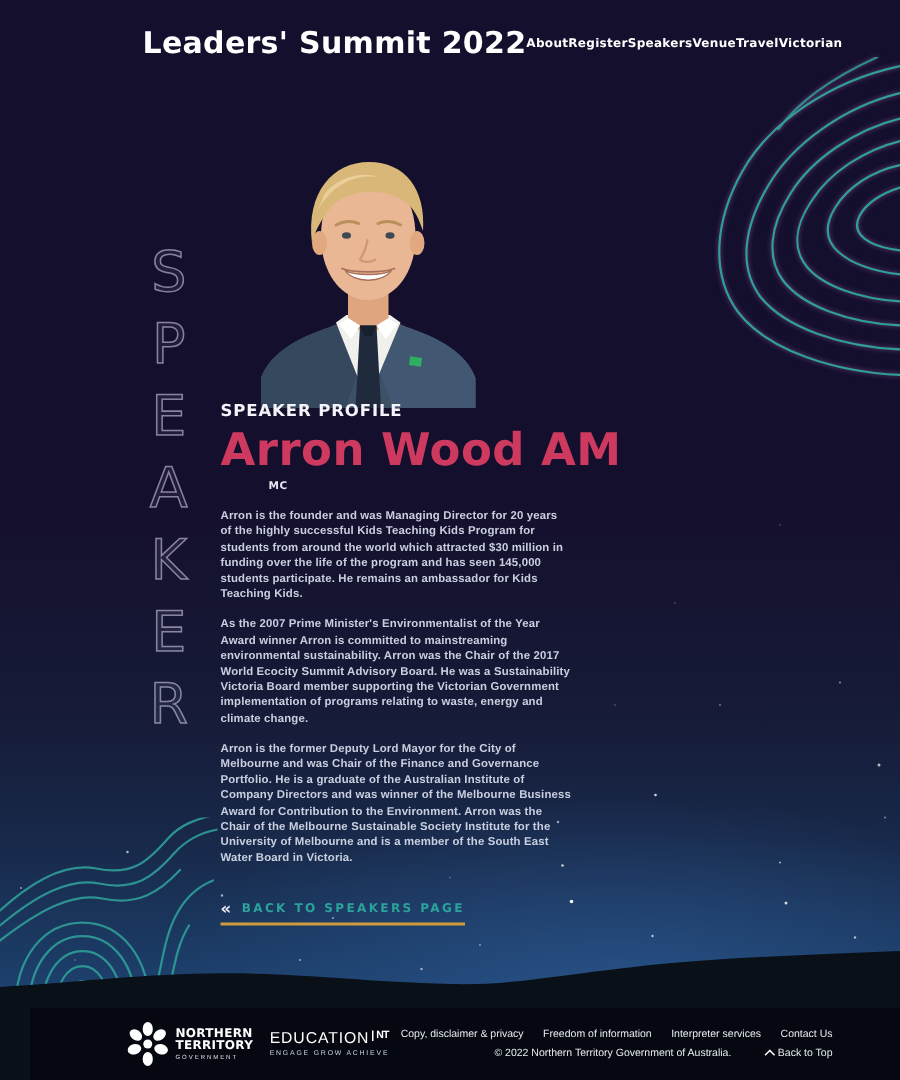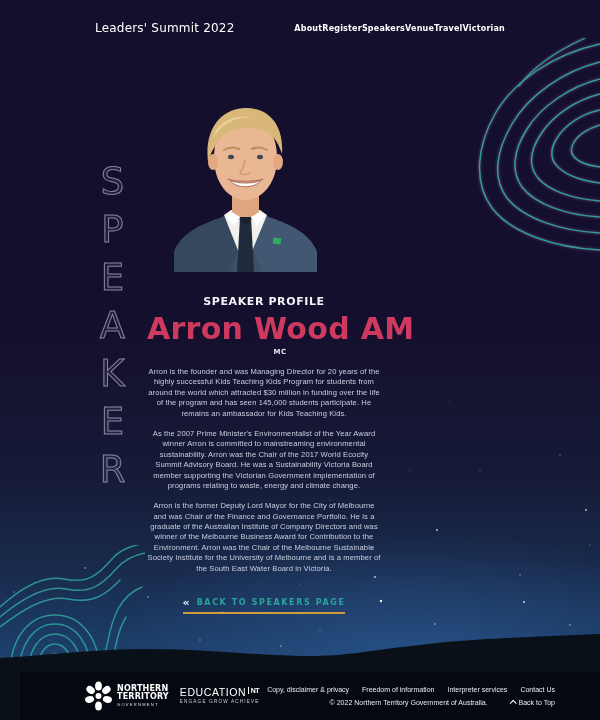--- a/index.html
+++ b/index.html
@@ -13,22 +13,22 @@
   }
   svg { display:block; }
 
   
   .header {
     position:absolute; top:0; left:0; width:600px; height:56px;
     display:flex; align-items:center; justify-content:space-between;
     padding:0 95px; z-index:5;
   }
   .site-title {
-    font-family:"DejaVu Sans", sans-serif; font-weight:400;
-    font-size:12px; color:#ffffff; letter-spacing:.2px; white-space:nowrap;
+    font-family:"DejaVu Sans", sans-serif; font-weight:700;
+    font-size:20px; color:#ffffff; letter-spacing:.2px; white-space:nowrap;
   }
   .nav { display:flex; align-items:flex-start; }
   .nav a {
     font-family:"DejaVu Sans", sans-serif; font-weight:700; font-size:8px;
     color:#ffffff; text-decoration:none; letter-spacing:.2px; white-space:nowrap;
   }
 
   
   .contour-tr { position:absolute; top:38px; right:0; z-index:1; }
   .contour-bl { position:absolute; left:0; top:545px; z-index:1; }
@@ -43,34 +43,34 @@
   .vertical-word {
     position:absolute; left:94px; top:160px; z-index:3;
     writing-mode:vertical-lr; text-orientation:upright;
     font-family:"DejaVu Sans", sans-serif; font-weight:400;
     font-size:37px; letter-spacing:5px; line-height:1;
     color:rgba(222,214,242,.07);
     -webkit-text-stroke:1px rgba(216,208,240,.58);
   }
   .portrait { position:absolute; left:172px; top:100px; z-index:3; }
 
-  .profile { position:absolute; left:147px; top:295px; width:234px; z-index:4;text-align:center; }
+  .profile { position:absolute; left:147px; top:267px; width:234px; z-index:4; }
   .eyebrow {
     font-family:"DejaVu Sans", sans-serif; font-weight:700; font-size:11px;
     letter-spacing:.6px; color:#f5f3fa;
   }
   .speaker-name {
     font-family:"DejaVu Sans", sans-serif; font-weight:700; font-size:30px;
     letter-spacing:.3px; color:#ce3a5f; margin-top:3px; white-space:nowrap;
   }
   .speaker-role {
     font-family:"DejaVu Sans", sans-serif; font-weight:700; font-size:7px;
     color:#e9e6f3; margin-top:2px; letter-spacing:.4px;padding-left:32px;
   }
-  .bio { margin-top:11px; }
+  .bio { margin-top:11px;font-weight:bold; }
   .bio p {
     font-size:7.6px; line-height:1.37; color:#c9cfdf; margin-bottom:10px;
     letter-spacing:.1px;
   }
   .back-link {
     display:inline-flex; align-items:center; gap:7px; margin-top:13px;
     text-decoration:none; border-bottom:2px solid #cf9b3c; padding-bottom:4px;
   }
   .back-link .chevrons {
     color:#efecf7; font-family:"DejaVu Sans", sans-serif;

